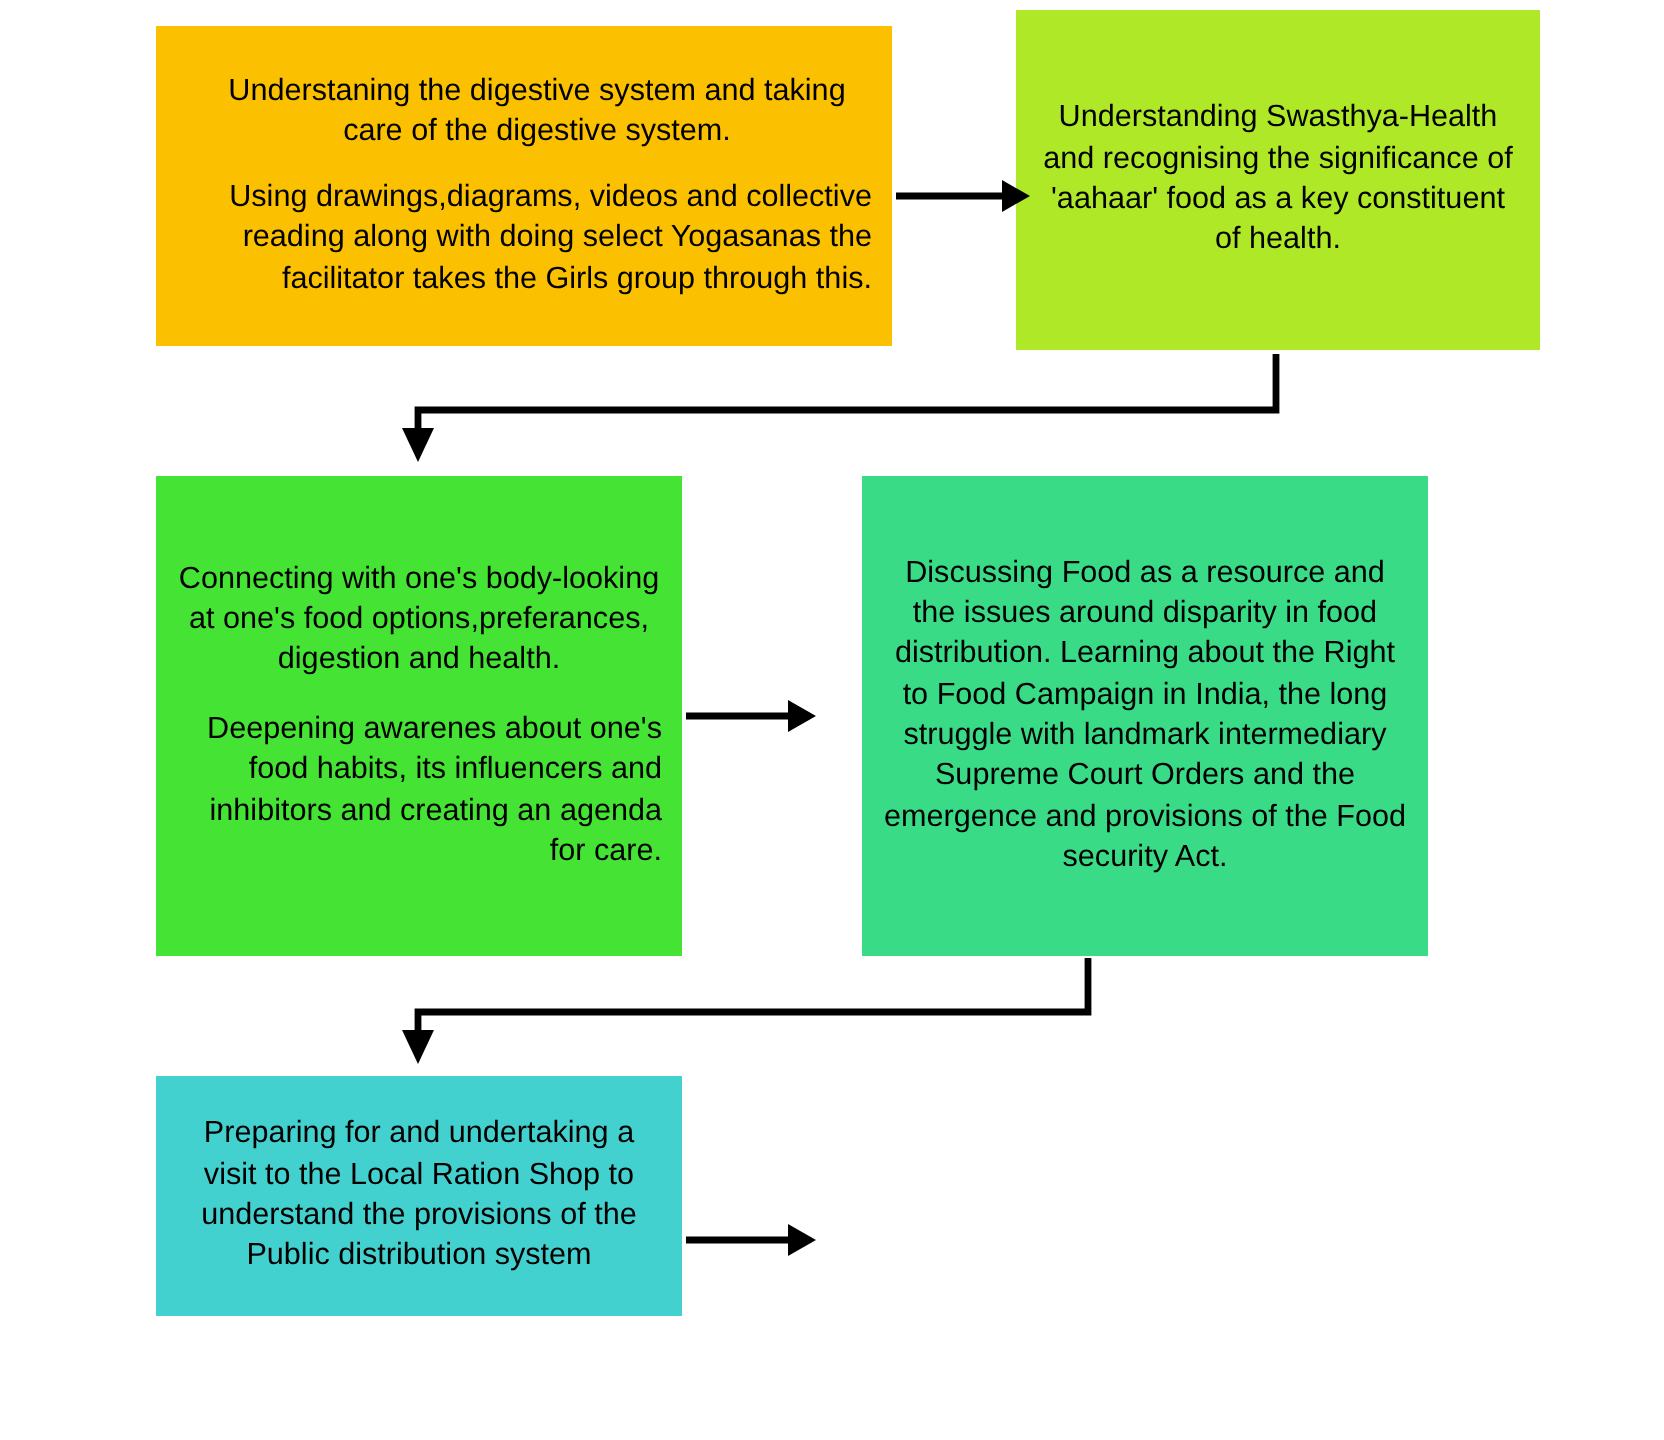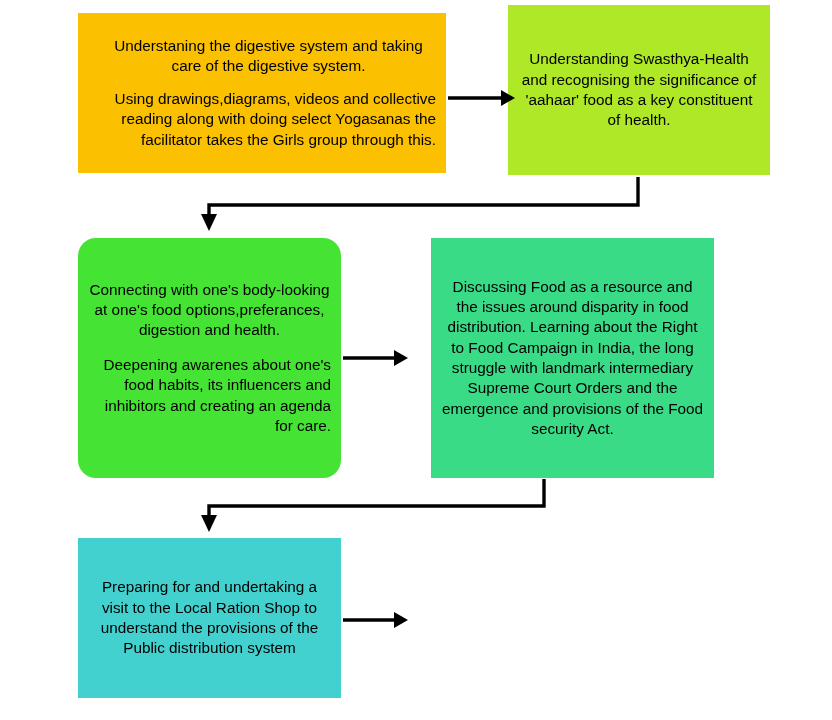--- a/index.html
+++ b/index.html
@@ -39,21 +39,21 @@
   .node p + p {
     margin-top: 12px;
     text-align: right;
   }
 
   
   #node-1 { left: 78px;  top: 13px;  width: 368px; height: 160px; }
   #node-2 { left: 508px; top: 5px;   width: 262px; height: 170px; }
   #node-3 { left: 78px;  top: 238px; width: 263px; height: 240px; }
   #node-4 { left: 405px; top: 238px; width: 283px; height: 240px; margin-left: 26px; }
-  #node-5 { left: 78px;  top: 538px; width: 263px; height: 160px; }
+  #node-5 { left: 78px;  top: 538px; width: 263px; height: 120px; }
   #node-6 { left: 405px; top: 538px; width: 263px; height: 160px; }
 
   #node-3 p + p { margin-top: 14px; }
 
   
   #connectors {
     position: absolute;
     left: 0;
     top: 0;
     width: 832px;
@@ -79,21 +79,21 @@
 
   <div class="node" id="node-1" style="background-color: rgb(251, 192, 0); padding-left: 21px;">
     <p>Understaning the digestive system and taking care of the digestive system.</p>
     <p>Using drawings,diagrams, videos and collective reading along with doing select Yogasanas the facilitator takes the Girls group through this.</p>
   </div>
 
   <div class="node" id="node-2" style="background-color: rgb(174, 232, 39);">
     <p>Understanding Swasthya-Health and recognising the significance of 'aahaar' food as a key constituent of health.</p>
   </div>
 
-  <div class="node" id="node-3" style="background-color: rgb(68, 227, 52); border-radius: 18px;">
+  <div class="node" id="node-3" style="background-color: rgb(68, 227, 52);">
     <p>Connecting with one's body-looking at one's food options,preferances, digestion and health.</p>
     <p>Deepening awarenes about one's food habits, its influencers and inhibitors and creating an agenda for care.</p>
   </div>
 
   <div class="node" id="node-4" style="background-color: rgb(58, 219, 134);">
     <p>Discussing Food as a resource and the issues around disparity in food distribution. Learning about the Right to Food Campaign in India, the long struggle with landmark intermediary Supreme Court Orders and the emergence and provisions of the Food security Act.</p>
   </div>
 
   <div class="node" id="node-5" style="background-color: rgb(67, 209, 207);">
     <p>Preparing for and undertaking a visit to the Local Ration Shop  to understand the provisions of the Public distribution system</p>

